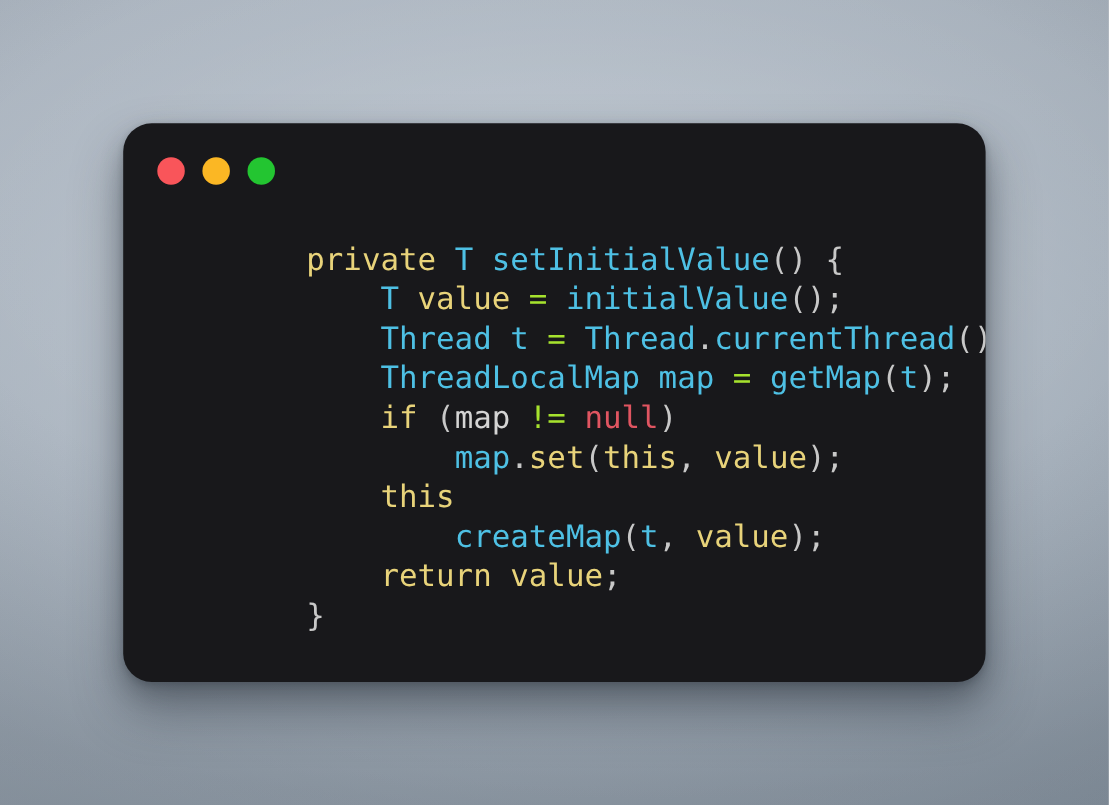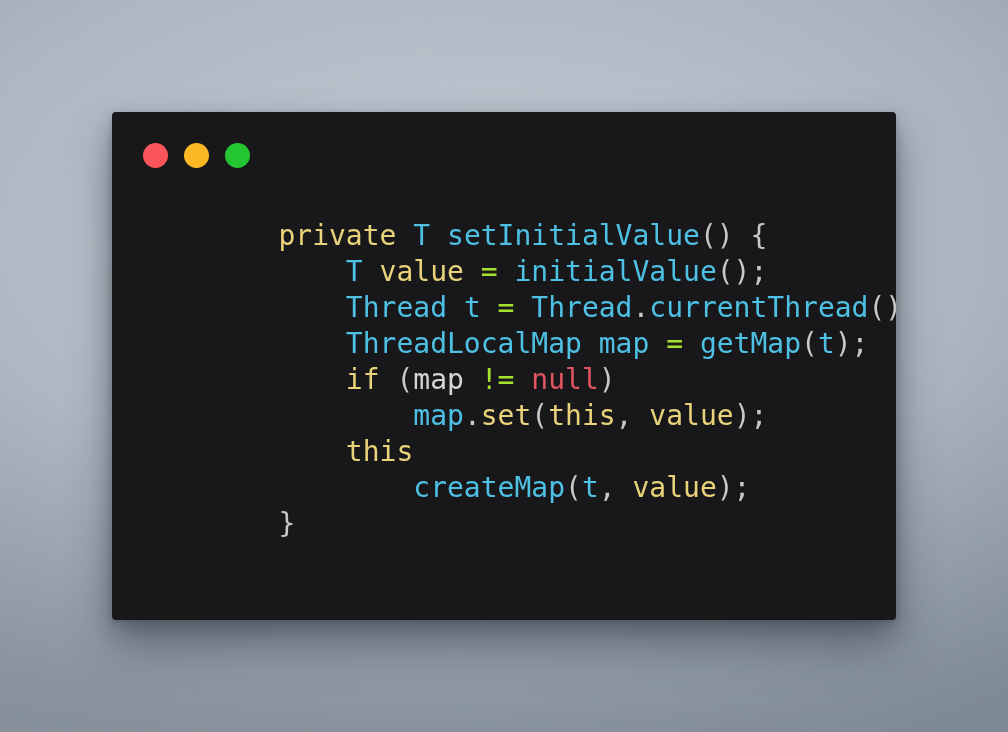--- a/index.html
+++ b/index.html
@@ -35,21 +35,21 @@
     background: radial-gradient(100% 70% at 50% 30%, rgba(255,255,255,0.10) 0%, rgba(255,255,255,0.0) 55%, rgba(70,80,92,0.20) 100%);
   }
 
   .code-card {
     position: absolute;
     left: 112px;
     top: 112px;
     width: 784px;
     height: 508px;
     background: #18181b;
-    border-radius: 4px;
+    border-radius: 26px;
     box-shadow:
       0 26px 46px rgba(34,41,50,0.42),
       0 10px 20px rgba(34,41,50,0.26),
       0 2px 6px rgba(34,41,50,0.20);
     box-sizing: border-box;
     overflow: hidden;
     z-index: 2;
   }
 
   .titlebar {
@@ -118,19 +118,20 @@
 
     <div class="code-area">
       <pre class="code" id="code-block"><span class="code-line"><span class="tok-plain" style="color: rgb(212, 212, 212);">    </span><span class="tok-kw" style="color: rgb(232, 211, 122);">private</span><span class="tok-plain" style="color: rgb(212, 212, 212);"> </span><span class="tok-type" style="color: rgb(78, 192, 228);">T</span><span class="tok-plain" style="color: rgb(212, 212, 212);"> </span><span class="tok-fn" style="color: rgb(78, 192, 228);">setInitialValue</span><span class="tok-punct" style="color: rgb(200, 200, 200);">() {</span>
 </span><span class="code-line"><span class="tok-plain" style="color: rgb(212, 212, 212);">        </span><span class="tok-type" style="color: rgb(78, 192, 228);">T</span><span class="tok-plain" style="color: rgb(212, 212, 212);"> </span><span class="tok-var" style="color: rgb(232, 211, 122);">value</span><span class="tok-plain" style="color: rgb(212, 212, 212);"> </span><span class="tok-op" style="color: rgb(166, 226, 46);">=</span><span class="tok-plain" style="color: rgb(212, 212, 212);"> </span><span class="tok-fn" style="color: rgb(78, 192, 228);">initialValue</span><span class="tok-punct" style="color: rgb(200, 200, 200);">();</span>
 </span><span class="code-line"><span class="tok-plain" style="color: rgb(212, 212, 212);">        </span><span class="tok-type" style="color: rgb(78, 192, 228);">Thread</span><span class="tok-plain" style="color: rgb(212, 212, 212);"> </span><span class="tok-type" style="color: rgb(78, 192, 228);">t</span><span class="tok-plain" style="color: rgb(212, 212, 212);"> </span><span class="tok-op" style="color: rgb(166, 226, 46);">=</span><span class="tok-plain" style="color: rgb(212, 212, 212);"> </span><span class="tok-type" style="color: rgb(78, 192, 228);">Thread</span><span class="tok-punct" style="color: rgb(200, 200, 200);">.</span><span class="tok-fn" style="color: rgb(78, 192, 228);">currentThread</span><span class="tok-punct" style="color: rgb(200, 200, 200);">();</span>
 </span><span class="code-line"><span class="tok-plain" style="color: rgb(212, 212, 212);">        </span><span class="tok-type" style="color: rgb(78, 192, 228);">ThreadLocalMap</span><span class="tok-plain" style="color: rgb(212, 212, 212);"> </span><span class="tok-type" style="color: rgb(78, 192, 228);">map</span><span class="tok-plain" style="color: rgb(212, 212, 212);"> </span><span class="tok-op" style="color: rgb(166, 226, 46);">=</span><span class="tok-plain" style="color: rgb(212, 212, 212);"> </span><span class="tok-fn" style="color: rgb(78, 192, 228);">getMap</span><span class="tok-punct" style="color: rgb(200, 200, 200);">(</span><span class="tok-type" style="color: rgb(78, 192, 228);">t</span><span class="tok-punct" style="color: rgb(200, 200, 200);">);</span>
 </span><span class="code-line"><span class="tok-plain" style="color: rgb(212, 212, 212);">        </span><span class="tok-kw" style="color: rgb(232, 211, 122);">if</span><span class="tok-punct" style="color: rgb(200, 200, 200);"> (</span><span class="tok-plain" style="color: rgb(212, 212, 212);">map</span><span class="tok-plain" style="color: rgb(212, 212, 212);"> </span><span class="tok-op" style="color: rgb(166, 226, 46);">!=</span><span class="tok-plain" style="color: rgb(212, 212, 212);"> </span><span class="tok-null" style="color: rgb(224, 85, 97);">null</span><span class="tok-punct" style="color: rgb(200, 200, 200);">)</span>
 </span><span class="code-line"><span class="tok-plain" style="color: rgb(212, 212, 212);">            </span><span class="tok-type" style="color: rgb(78, 192, 228);">map</span><span class="tok-punct" style="color: rgb(200, 200, 200);">.</span><span class="tok-var" style="color: rgb(232, 211, 122);">set</span><span class="tok-punct" style="color: rgb(200, 200, 200);">(</span><span class="tok-var" style="color: rgb(232, 211, 122);">this</span><span class="tok-punct" style="color: rgb(200, 200, 200);">, </span><span class="tok-var" style="color: rgb(232, 211, 122);">value</span><span class="tok-punct" style="color: rgb(200, 200, 200);">);</span>
 </span><span class="code-line"><span class="tok-plain" style="color: rgb(212, 212, 212);">        </span><span class="tok-kw" style="color: rgb(232, 211, 122);">this</span>
 </span><span class="code-line"><span class="tok-plain" style="color: rgb(212, 212, 212);">            </span><span class="tok-fn" style="color: rgb(78, 192, 228);">createMap</span><span class="tok-punct" style="color: rgb(200, 200, 200);">(</span><span class="tok-type" style="color: rgb(78, 192, 228);">t</span><span class="tok-punct" style="color: rgb(200, 200, 200);">, </span><span class="tok-var" style="color: rgb(232, 211, 122);">value</span><span class="tok-punct" style="color: rgb(200, 200, 200);">);</span>
+</span><span class="code-line"><span class="tok-plain" style="color: rgb(212, 212, 212);">        </span><span class="tok-kw" style="color: rgb(232, 211, 122);">return</span><span class="tok-plain" style="color: rgb(212, 212, 212);"> </span><span class="tok-var" style="color: rgb(232, 211, 122);">value</span><span class="tok-punct" style="color: rgb(200, 200, 200);">;</span>
 </span><span class="code-line"><span class="tok-plain" style="color: rgb(212, 212, 212);">    </span><span class="tok-punct" style="color: rgb(200, 200, 200);">}</span>
 </span></pre>
     </div>
 
   </div>
 
 </div>
 
 </body></html>

